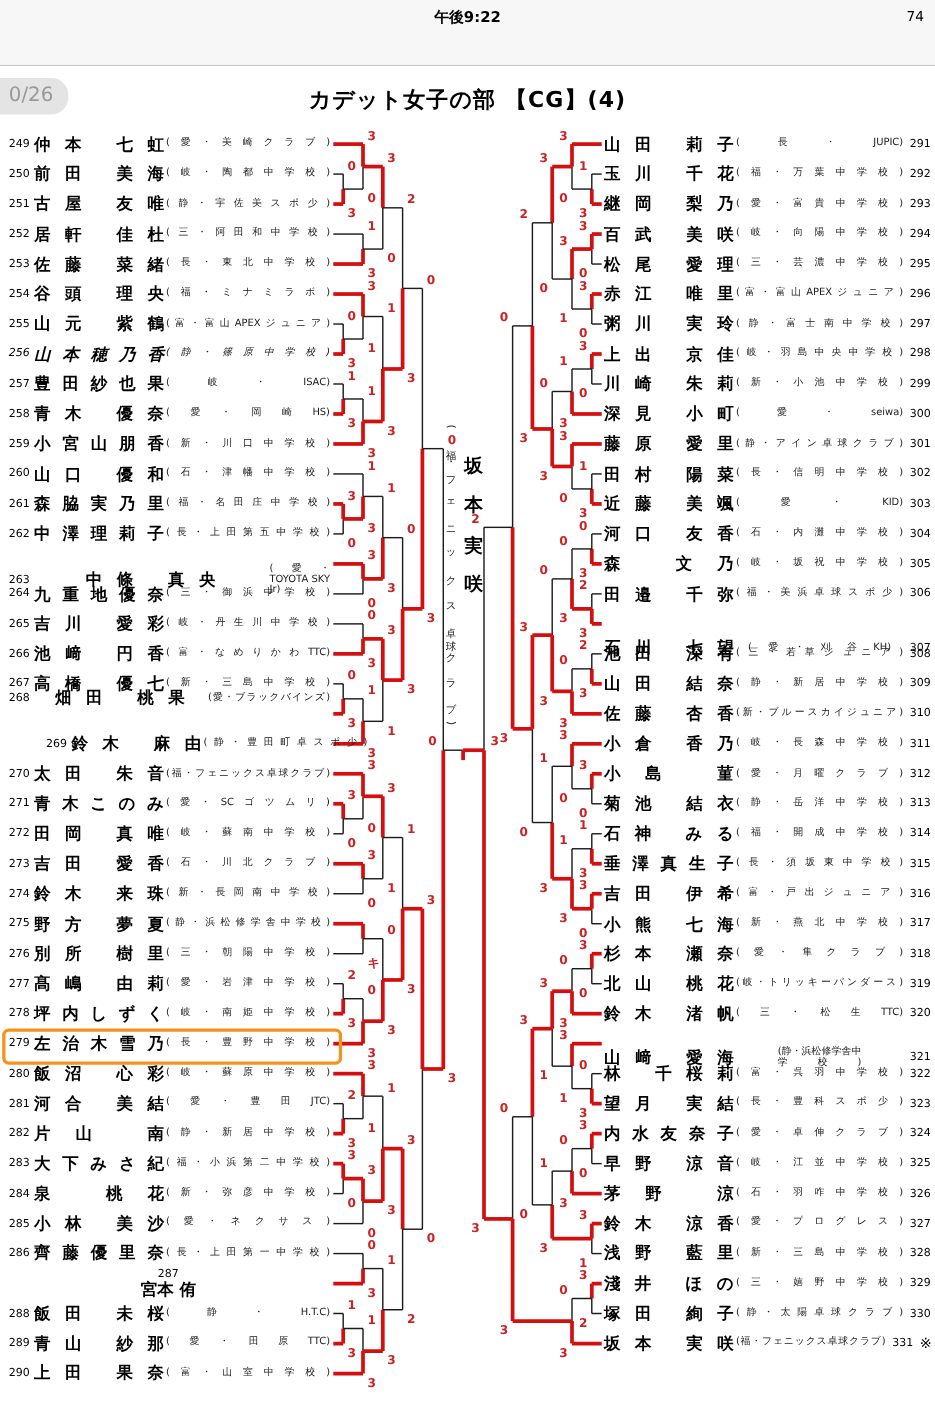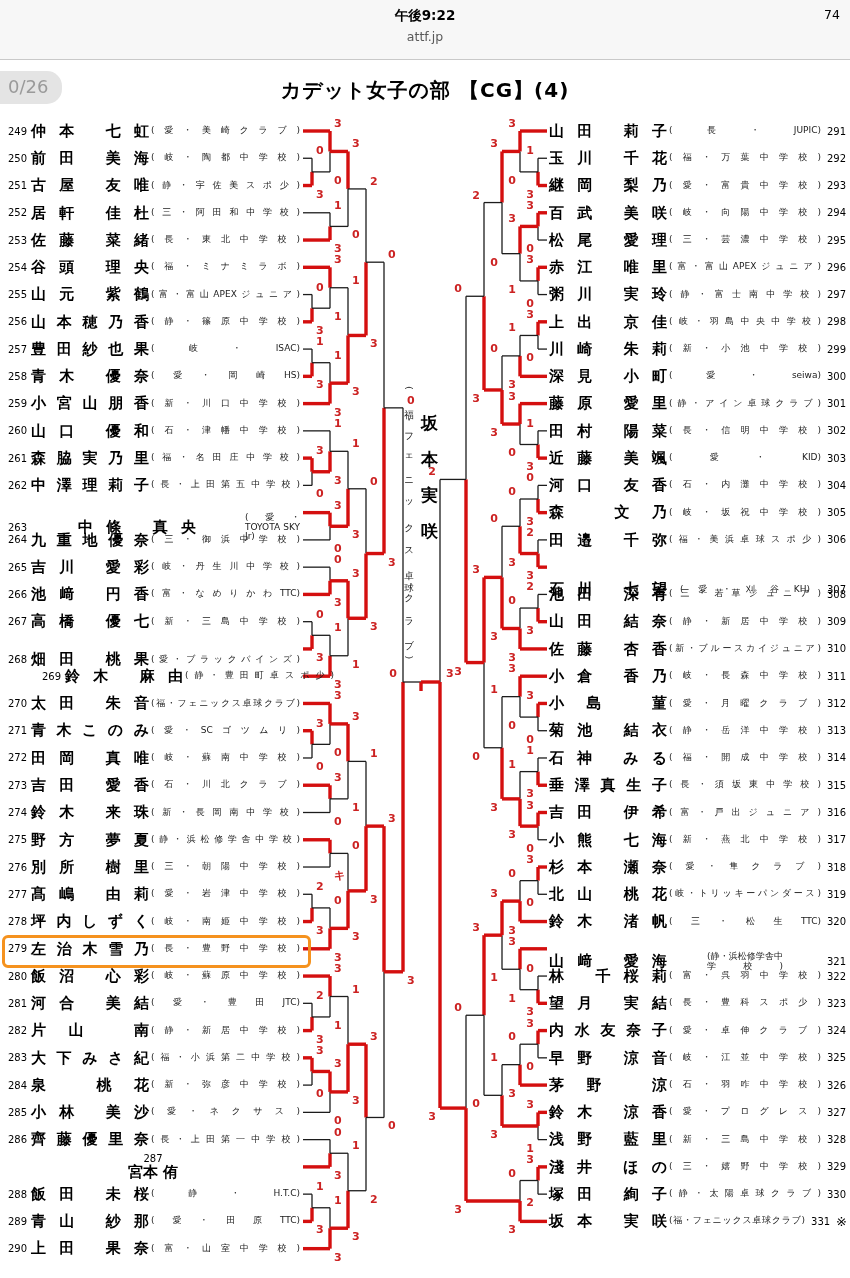--- a/index.html
+++ b/index.html
@@ -32,21 +32,20 @@
               font-weight:bold;letter-spacing:36px;z-index:3}
   .champ-aff{position:absolute;left:402px;top:386px;writing-mode:vertical-rl;font-size:9.5px;
              letter-spacing:12px;color:#1a1a1a;z-index:3}
 </style>
 </head>
 <body>
 
 <div class="statusbar">
   <div class="time">午後9:22</div>
   <div class="battery">74</div>
-  <div class="site">attf.jp</div>
 </div>
 
 <div class="badge">0/26</div>
 <div class="title">カデット女子の部 【CG】(4)</div>
 
 <svg class="bracket" width="850" height="1278">
     <line x1="303" y1="158.26" x2="312" y2="158.26" stroke="#1c1c1c" stroke-width="1.3"></line>
     <line x1="312" y1="158.26" x2="312" y2="171.89" stroke="#1c1c1c" stroke-width="1.3"></line>
     <line x1="303" y1="185.52" x2="312" y2="185.52" stroke="#d40f0f" stroke-width="3.4"></line>
     <line x1="312" y1="185.52" x2="312" y2="171.89" stroke="#d40f0f" stroke-width="3.4"></line>
@@ -567,21 +566,21 @@
     <div class="prow leftcol" style="top: 253.8px;">
       <span class="seed">254</span>
       <span class="pname">谷頭 理央</span>
       <span class="aff">(福・ミナミラボ)</span>
     </div>
     <div class="prow leftcol" style="top: 281.06px;">
       <span class="seed">255</span>
       <span class="pname">山元 紫鶴</span>
       <span class="aff">(富・富山APEXジュニア)</span>
     </div>
-    <div class="prow leftcol" style="top: 308.32px;">
+    <div class="prow leftcol" style="top: 308.32px; font-style: italic;">
       <span class="seed">256</span>
       <span class="pname">山本穂乃香</span>
       <span class="aff">(静・篠原中学校)</span>
     </div>
     <div class="prow leftcol" style="top: 335.58px;">
       <span class="seed">257</span>
       <span class="pname">豊田紗也果</span>
       <span class="aff">(岐・ISAC)</span>
     </div>
     <div class="prow leftcol" style="top: 362.84px;">
@@ -627,21 +626,21 @@
     <div class="prow leftcol" style="top: 580.92px;">
       <span class="seed">266</span>
       <span class="pname">池﨑 円香</span>
       <span class="aff">(富・なめりかわTTC)</span>
     </div>
     <div class="prow leftcol" style="top: 608.18px;">
       <span class="seed">267</span>
       <span class="pname">高橋 優七</span>
       <span class="aff">(新・三島中学校)</span>
     </div>
-    <div class="prow leftcol" style="top: 646px;">
+    <div class="prow leftcol" style="top: 621px; gap: 19px;">
       <span class="seed">268</span>
       <span class="pname">畑田 桃果</span>
       <span class="aff">(愛・ブラックバインズ)</span>
     </div>
     <div class="prow leftcol" style="top: 662.7px; margin-left: 34px;">
       <span class="seed">269</span>
       <span class="pname">鈴木 麻由</span>
       <span class="aff">(静・豊田町卓スポ少)</span>
     </div>
     <div class="prow leftcol" style="top: 689.96px;">

